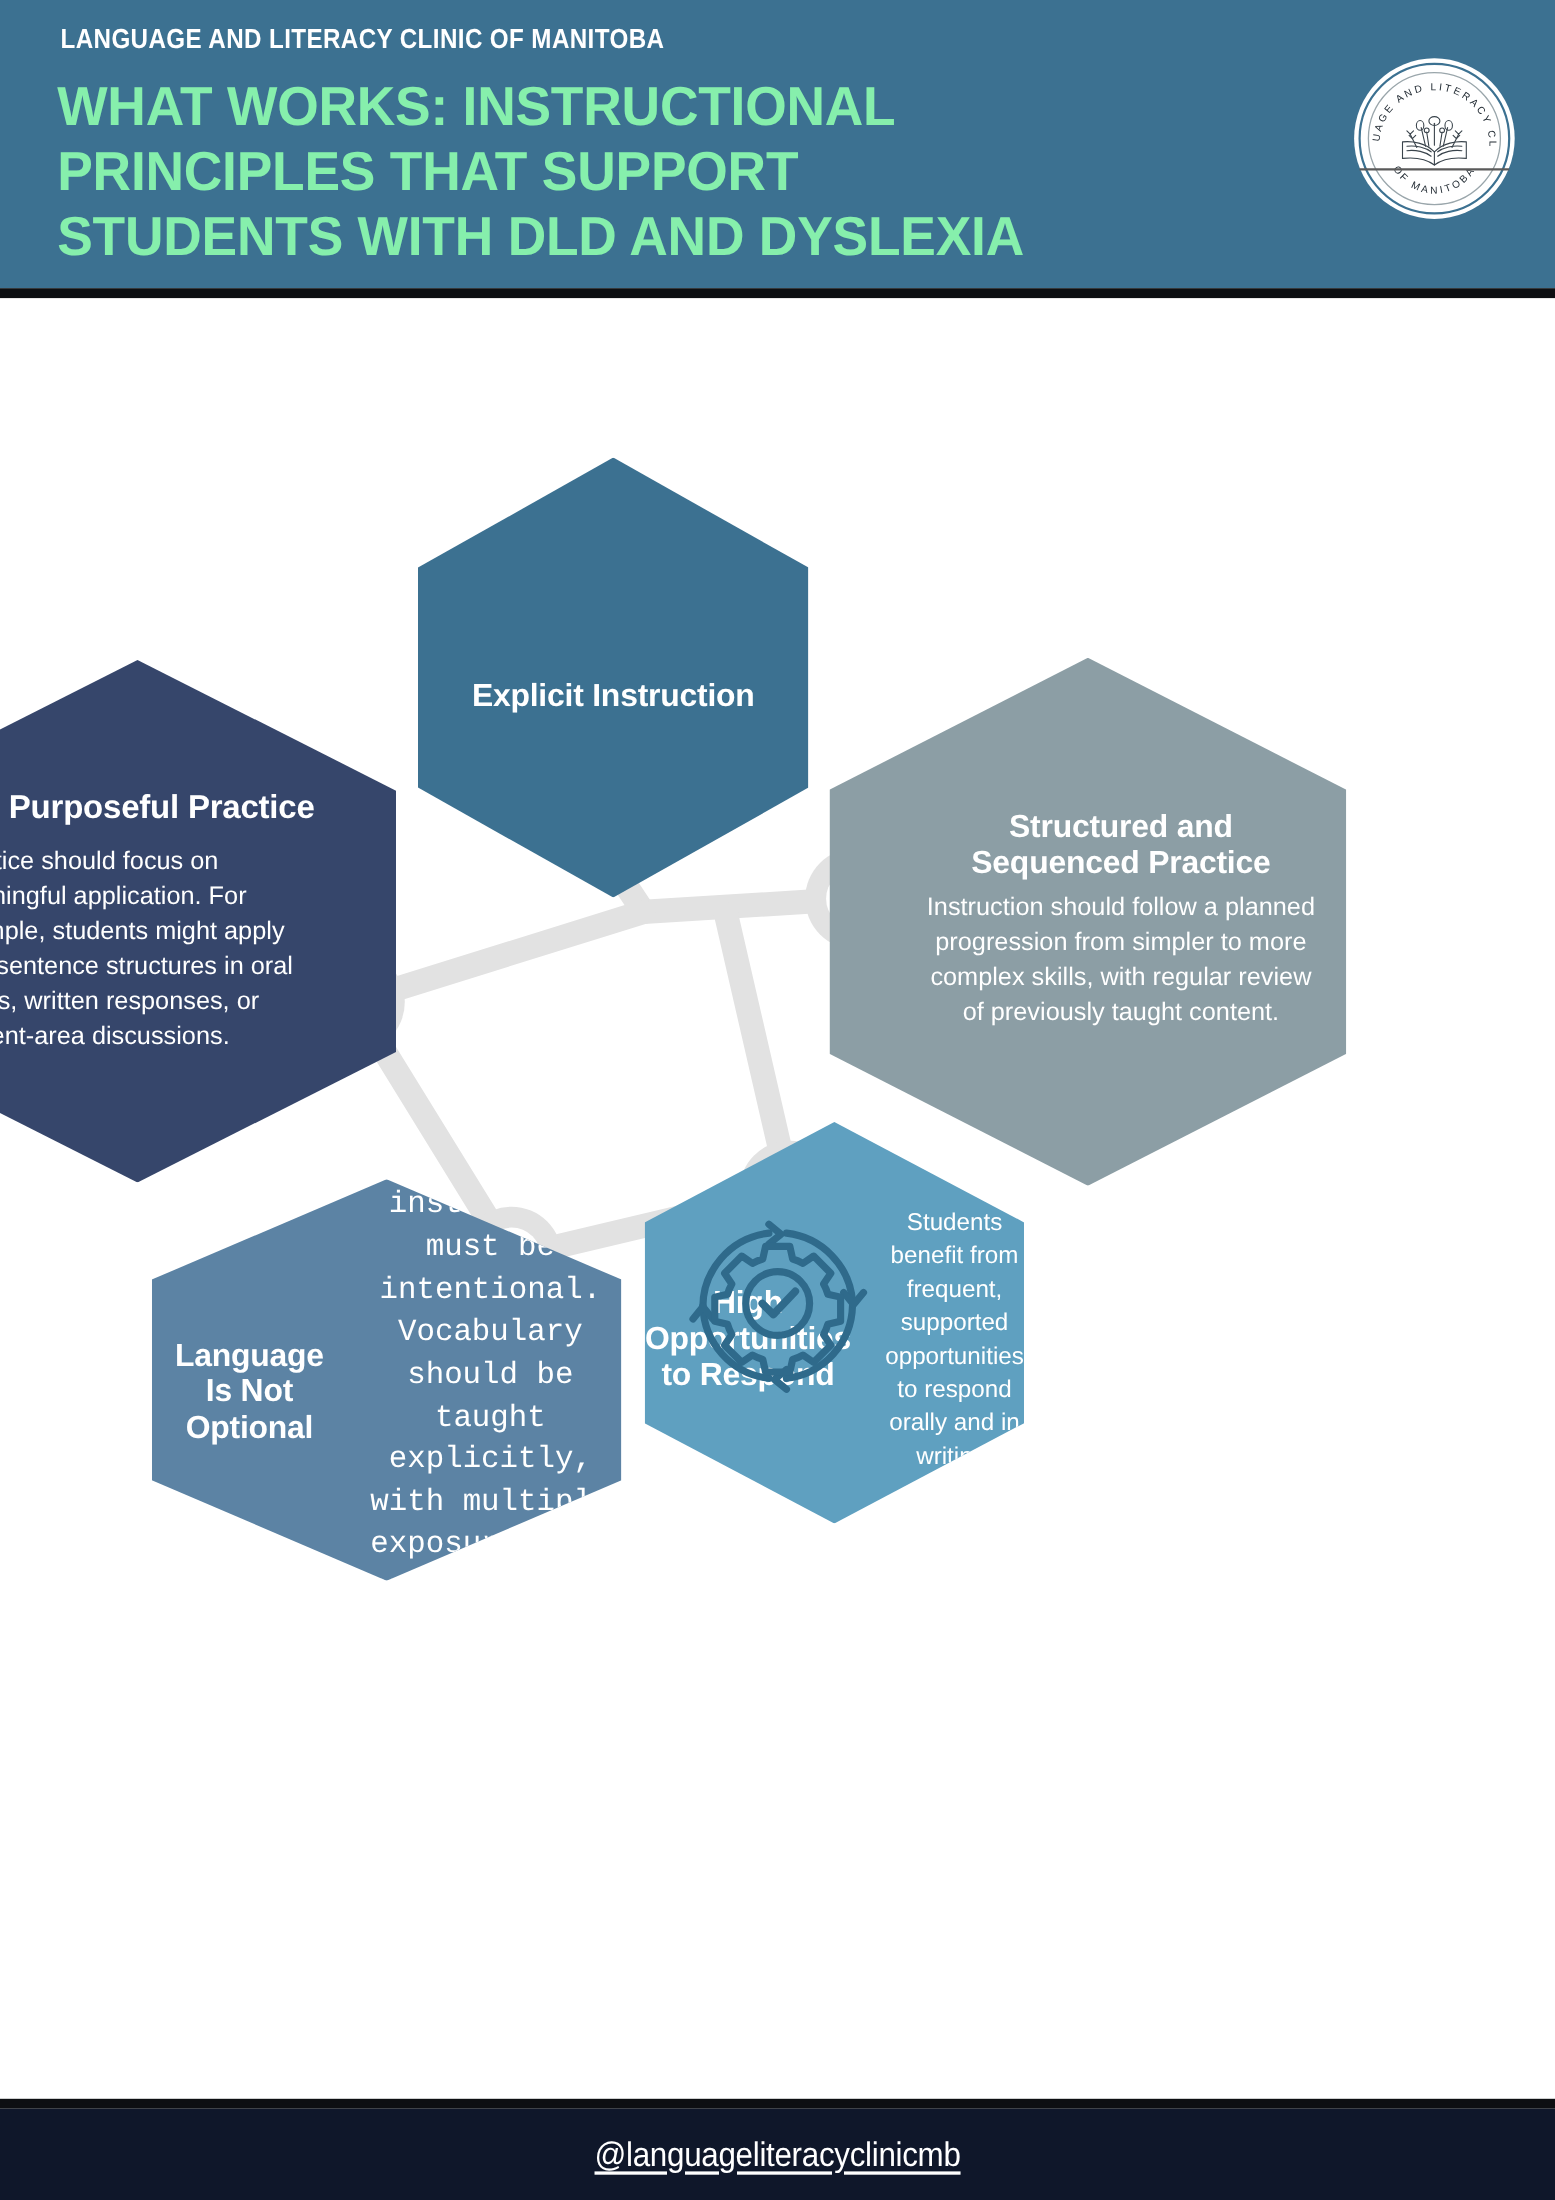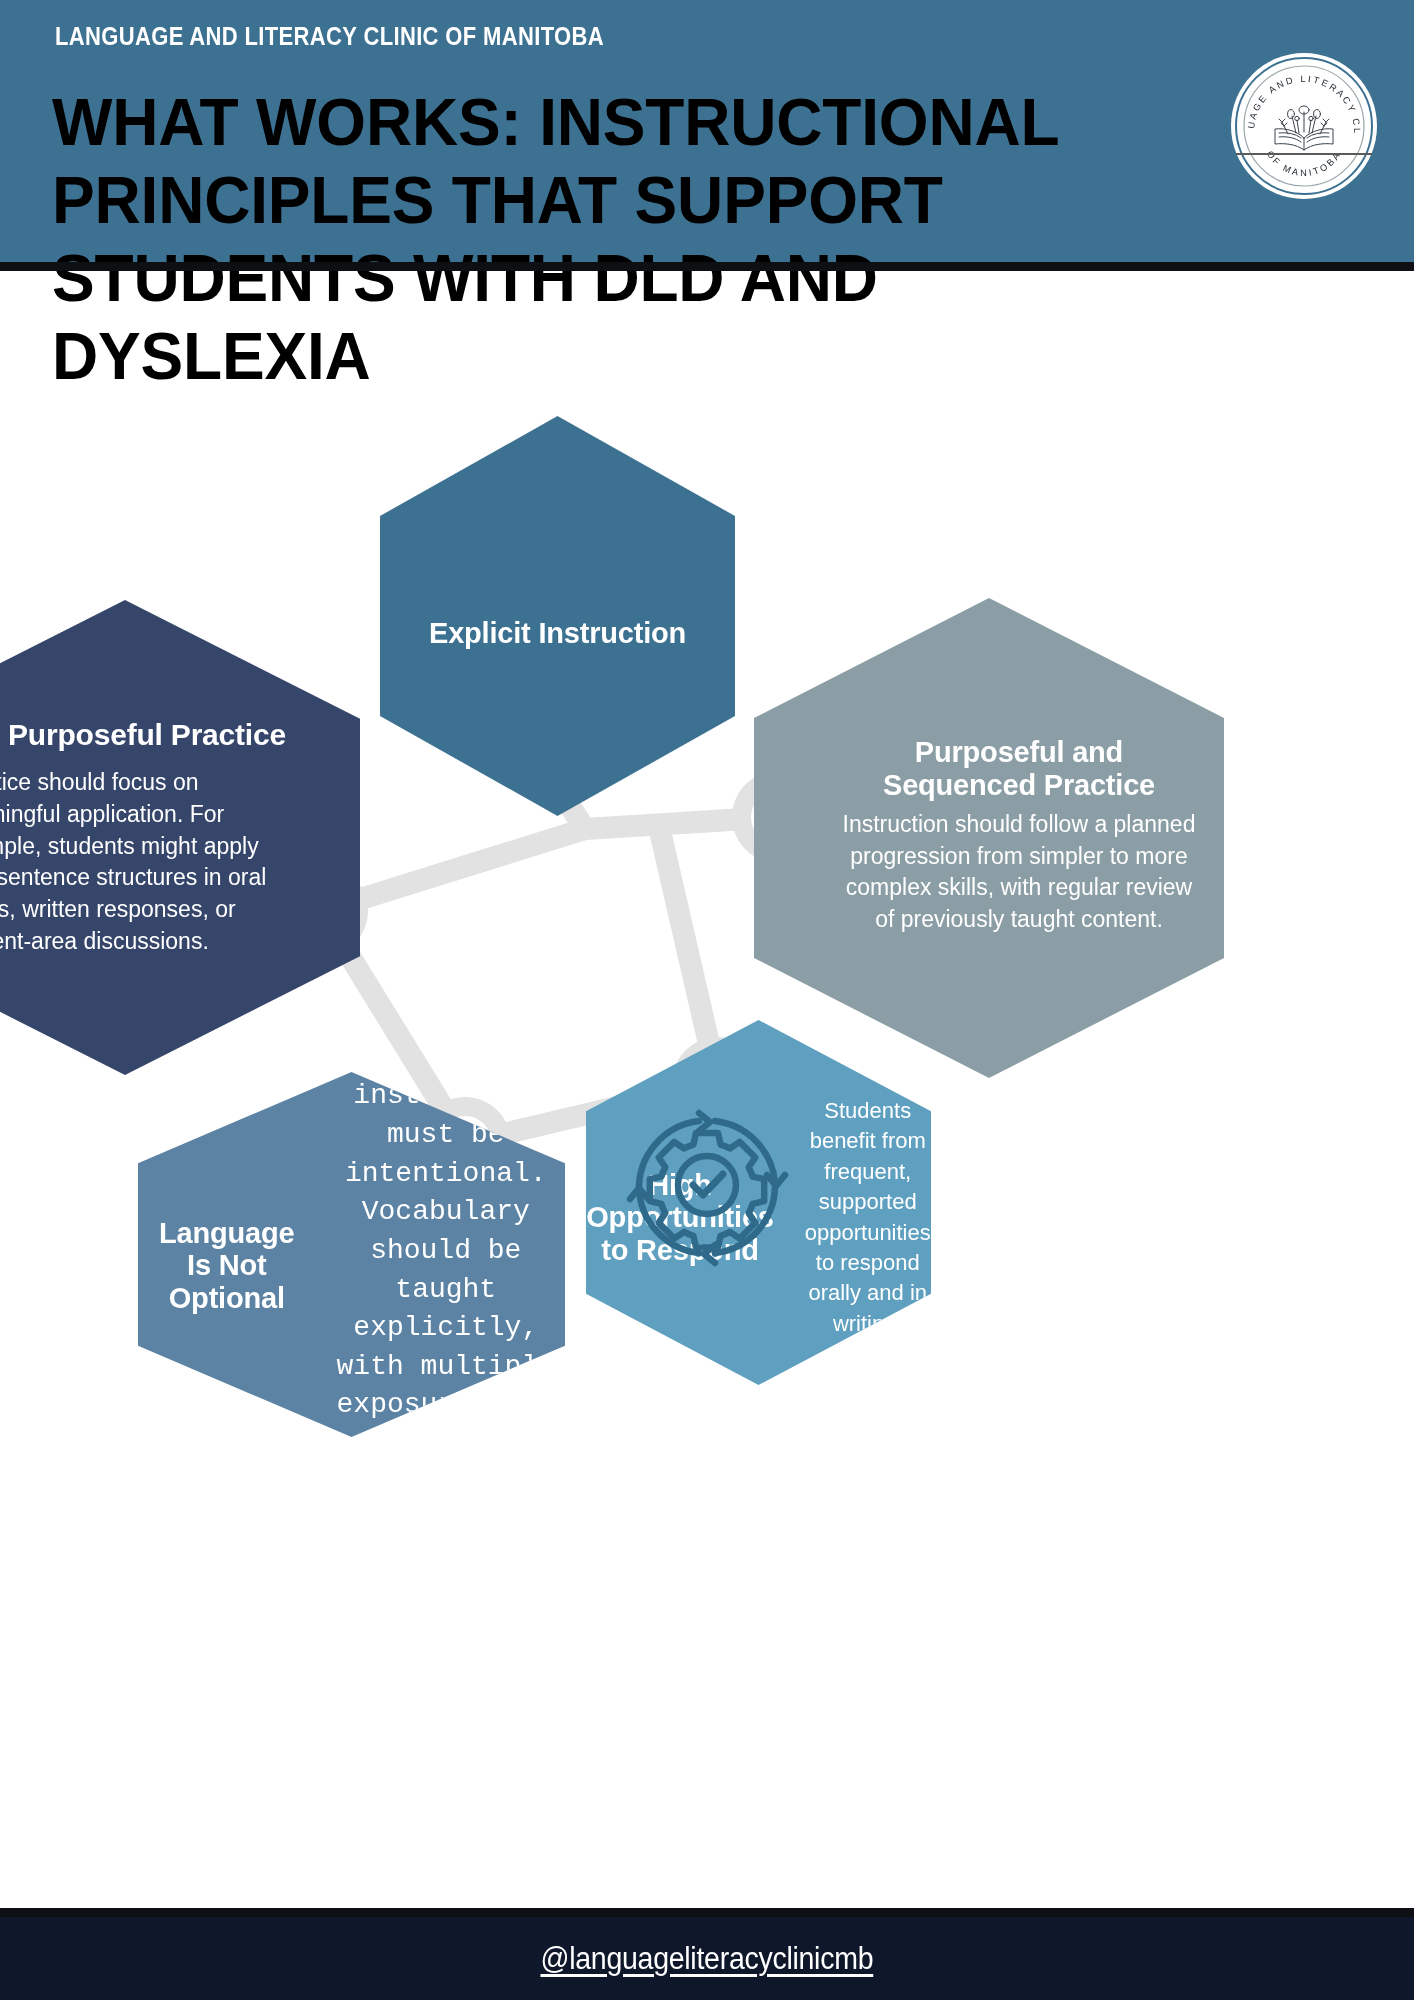--- a/index.html
+++ b/index.html
@@ -23,22 +23,22 @@
   }
   #eyebrow {
     position:absolute; left:55px; top:22px;
     font-size:25px; font-weight:bold; color:#ffffff;
     letter-spacing:0.4px;
     font-stretch:condensed;
     transform:scaleX(0.88); transform-origin:left center;
     white-space:nowrap;
   }
   #main-title {
-    position:absolute; left:52px; top:84px; width:1120px;
-    font-size:66px; font-weight:bold; color:#000000;
+    position:absolute; left:52px; top:68px; width:1120px;
+    font-size:50px; font-weight:bold; color:#86efac;
     line-height:1.18; letter-spacing:-0.2px;
     text-transform:uppercase;
   }
   #main-title .tl { display:block; transform:scaleX(0.97); transform-origin:left center; }
 
   
   #logo {
     position:absolute; right:36px; top:52px; width:148px; height:148px;
   }
 
@@ -211,21 +211,21 @@
 
 <div class="hex" id="hex-purposeful">
   <div class="inner">
     <div class="title">Purposeful Practice</div>
     <div class="body">Practice should focus on meaningful application. For example, students might apply new sentence structures in oral retells, written responses, or content-area discussions.</div>
   </div>
 </div>
 
 <div class="hex" id="hex-structured">
   <div class="inner">
-    <div class="title">Purposeful and Sequenced Practice</div>
+    <div class="title">Structured and Sequenced Practice</div>
     <div class="body">Instruction should follow a planned progression from simpler to more complex skills, with regular review of previously taught content.</div>
   </div>
 </div>
 
 <div class="hex" id="hex-language">
   <div class="title">Language Is Not Optional</div>
   <div class="body">Language instruction must be intentional. Vocabulary should be taught explicitly, with multiple exposures and opportunities for use.</div>
 </div>
 
 <div class="hex" id="hex-high">

